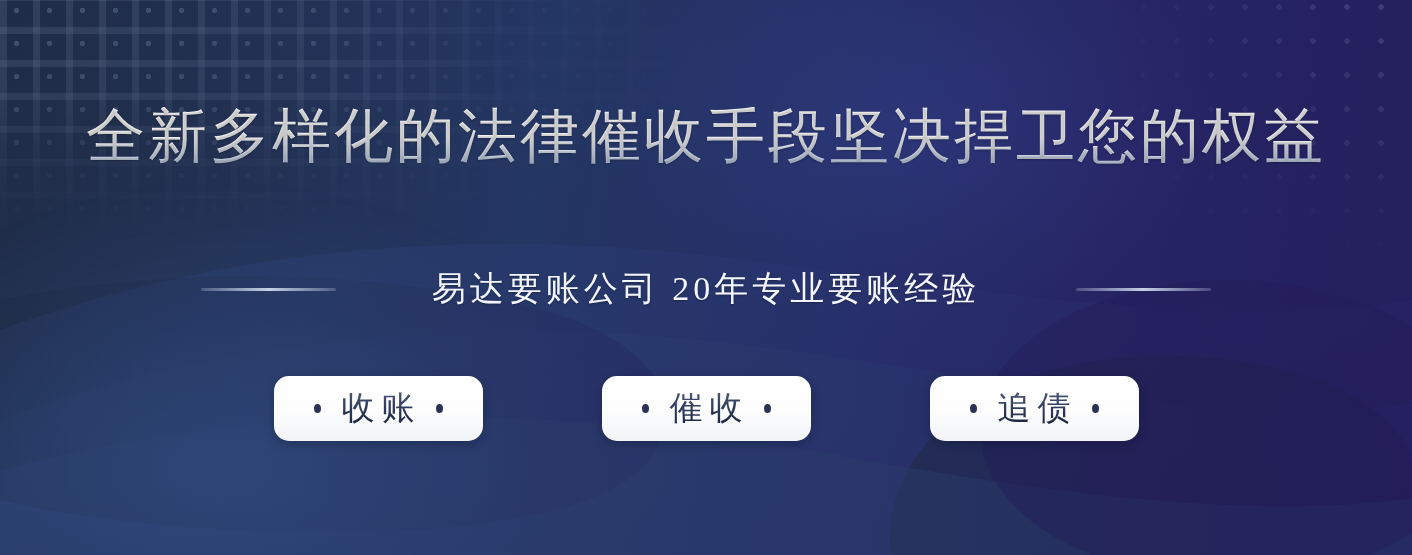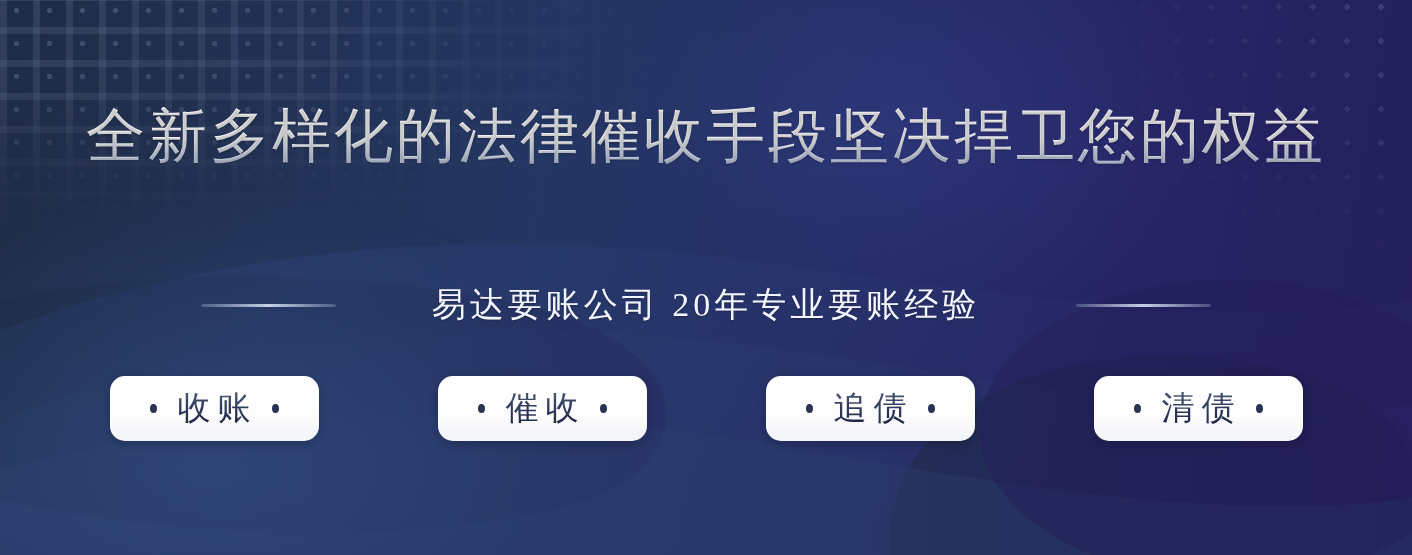--- a/index.html
+++ b/index.html
@@ -109,21 +109,20 @@
   }
 
   .subrow {
     position: absolute;
     top: 268px;
     left: 0; right: 0;
     display: flex;
     align-items: center;
     justify-content: center;
     gap: 96px;
-    margin-top: 16px;
   }
   .rule {
     width: 135px;
     height: 3px;
     background: linear-gradient(to right, rgba(189,202,226,0.25), rgba(206,217,238,0.95), rgba(189,202,226,0.25));
     border-radius: 2px;
   }
   .subtitle {
     font-size: 34px;
     line-height: 1.25;
@@ -246,21 +245,16 @@
         <span class="pill-label">催收</span>
         <span class="dot"></span>
       </div>
 
       <div class="pill">
         <span class="dot"></span>
         <span class="pill-label">追债</span>
         <span class="dot"></span>
       </div>
 
-      <div class="pill">
-        <span class="dot"></span>
-        <span class="pill-label">清债</span>
-        <span class="dot"></span>
-      </div>
 
     </div>
   </div>
 </div>
 
 </body></html>

